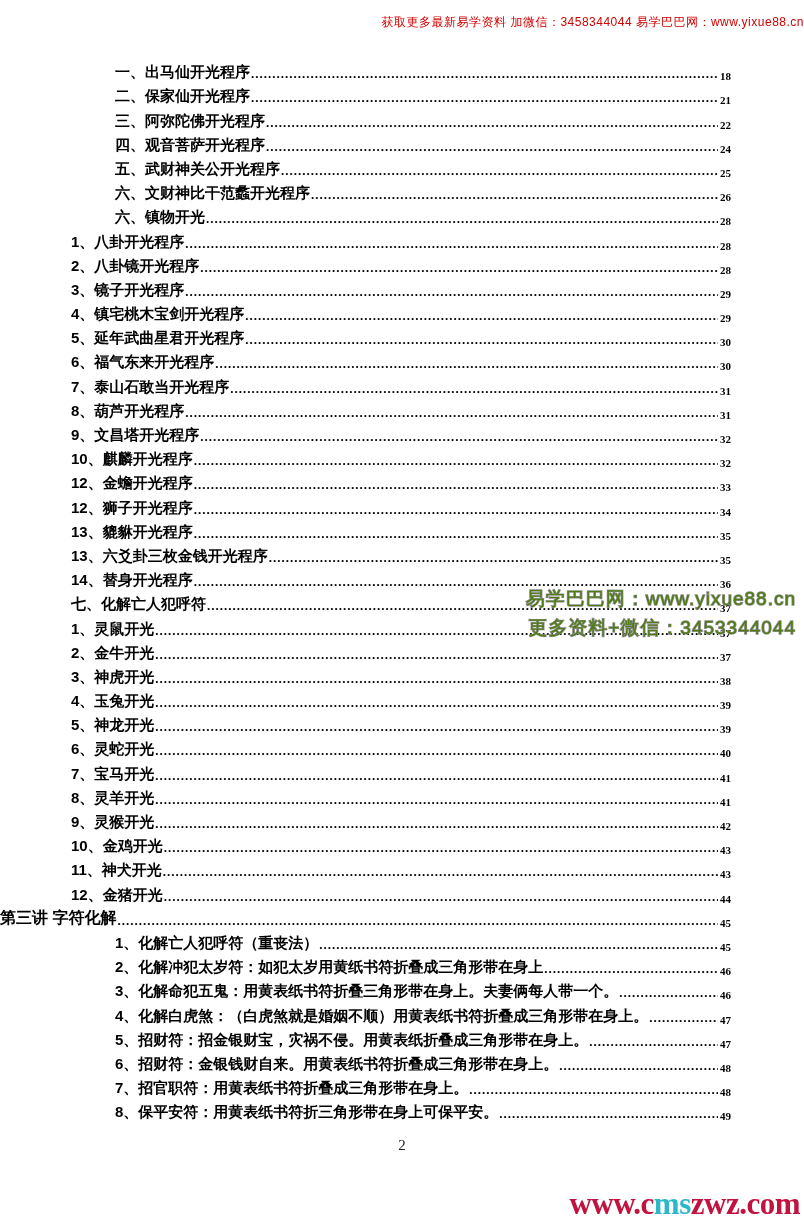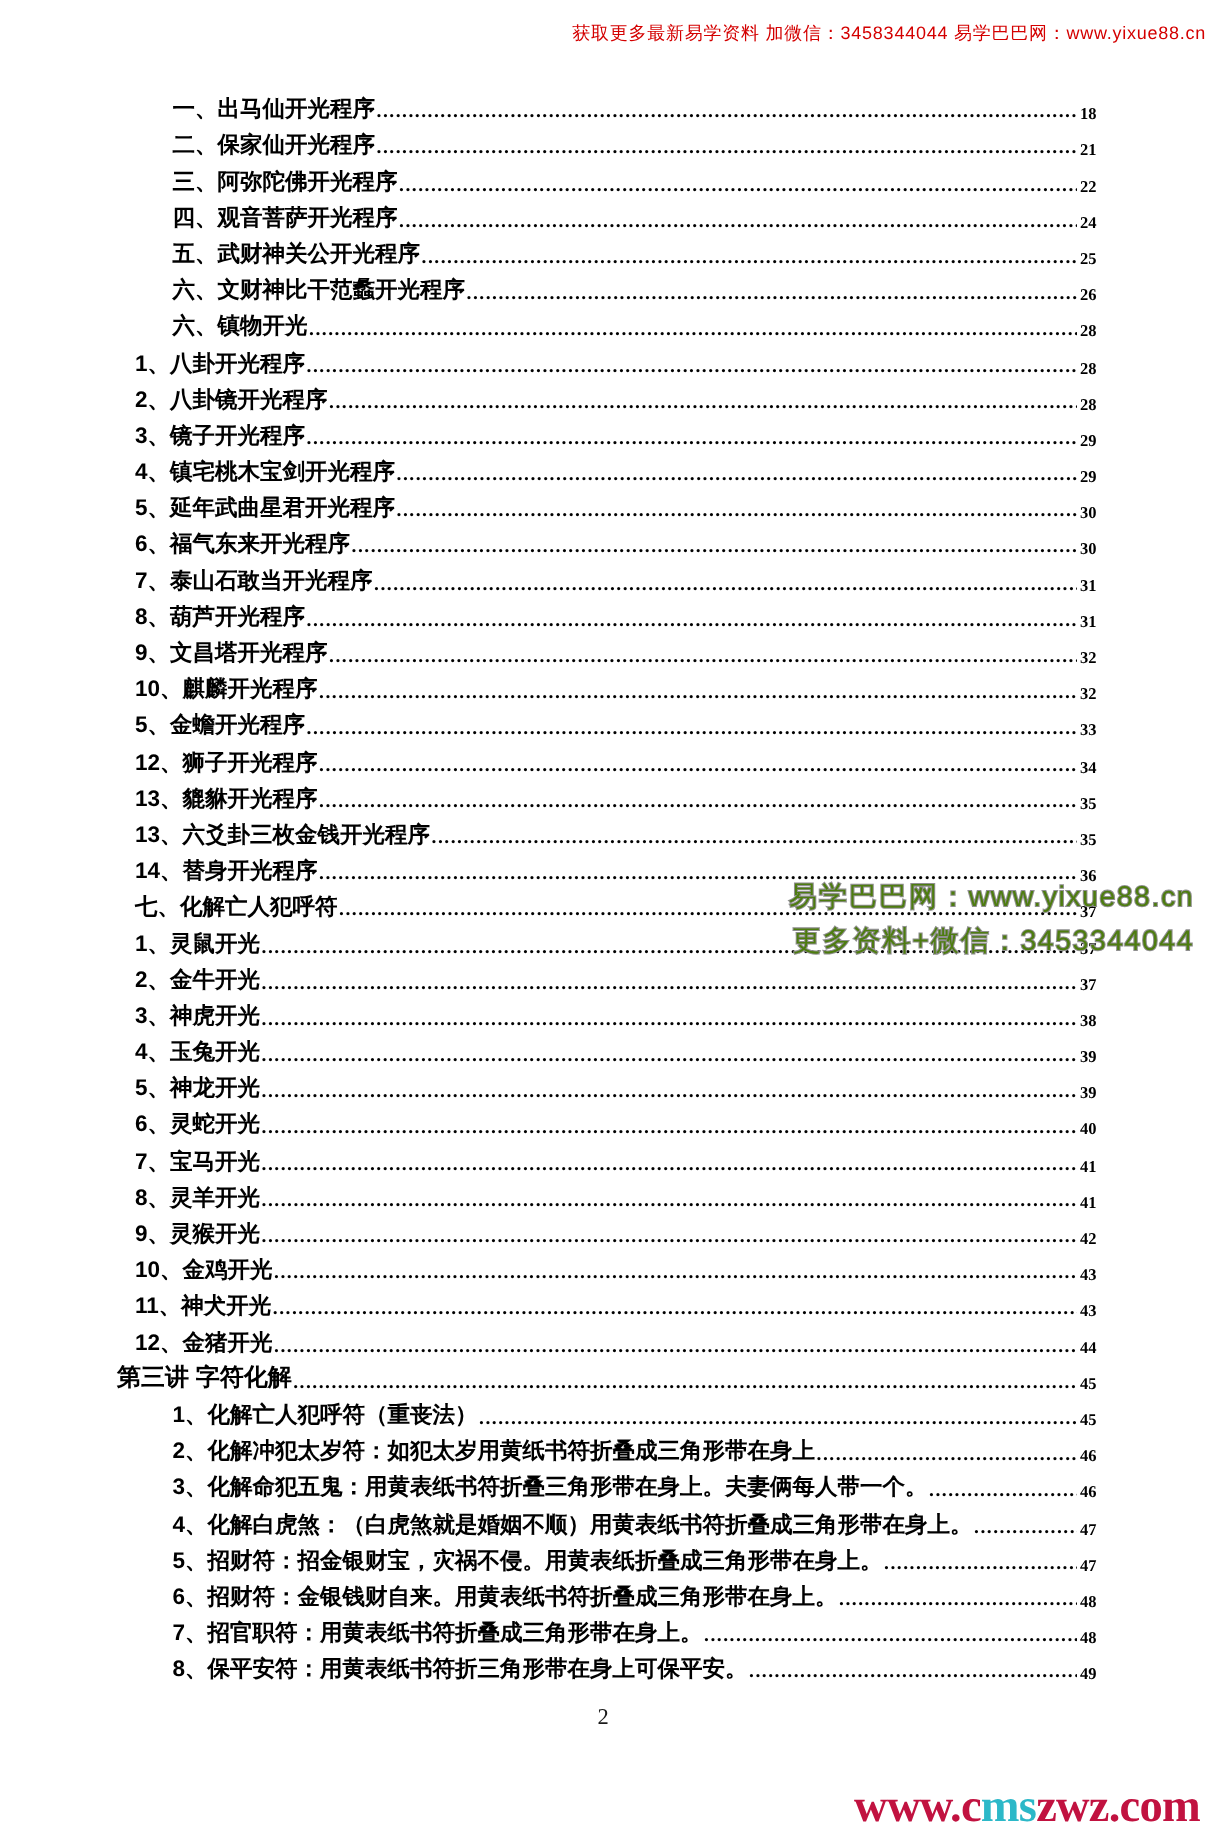--- a/index.html
+++ b/index.html
@@ -30,22 +30,22 @@
   }
   .toc-row {
     height: 24.2px;
     display: flex;
     align-items: flex-end;
     font-weight: 700;
     color: #000;
     font-size: 15px;
   }
   .toc-row.lvl-l1 { padding-left: 115px; }
-  .toc-row.lvl-l2 { padding-left: 90px; }
-  .toc-row.lvl-ch { padding-left: 78px; font-size: 16px; }
+  .toc-row.lvl-l2 { padding-left: 71px; }
+  .toc-row.lvl-ch { font-size: 16px; }
   .toc-label {
     white-space: nowrap;
     flex: 0 0 auto;
   }
   .toc-leader {
     flex: 1 1 0;
     min-width: 0;
     overflow: hidden;
     white-space: nowrap;
     font-family: "Liberation Serif", serif;
@@ -184,21 +184,21 @@
     <span class="toc-label">9、文昌塔开光程序</span>
     <span class="toc-leader">............................................................................................................................................................................................................................................................................................................</span>
     <span class="toc-page">32</span>
   </div>
       <div class="toc-row lvl-l2">
     <span class="toc-label">10、麒麟开光程序</span>
     <span class="toc-leader">............................................................................................................................................................................................................................................................................................................</span>
     <span class="toc-page">32</span>
   </div>
       <div class="toc-row lvl-l2">
-    <span class="toc-label">5、金蟾开光程序</span>
+    <span class="toc-label">12、金蟾开光程序</span>
     <span class="toc-leader">............................................................................................................................................................................................................................................................................................................</span>
     <span class="toc-page">33</span>
   </div>
       <div class="toc-row lvl-l2">
     <span class="toc-label">12、狮子开光程序</span>
     <span class="toc-leader">............................................................................................................................................................................................................................................................................................................</span>
     <span class="toc-page">34</span>
   </div>
       <div class="toc-row lvl-l2">
     <span class="toc-label">13、貔貅开光程序</span>

